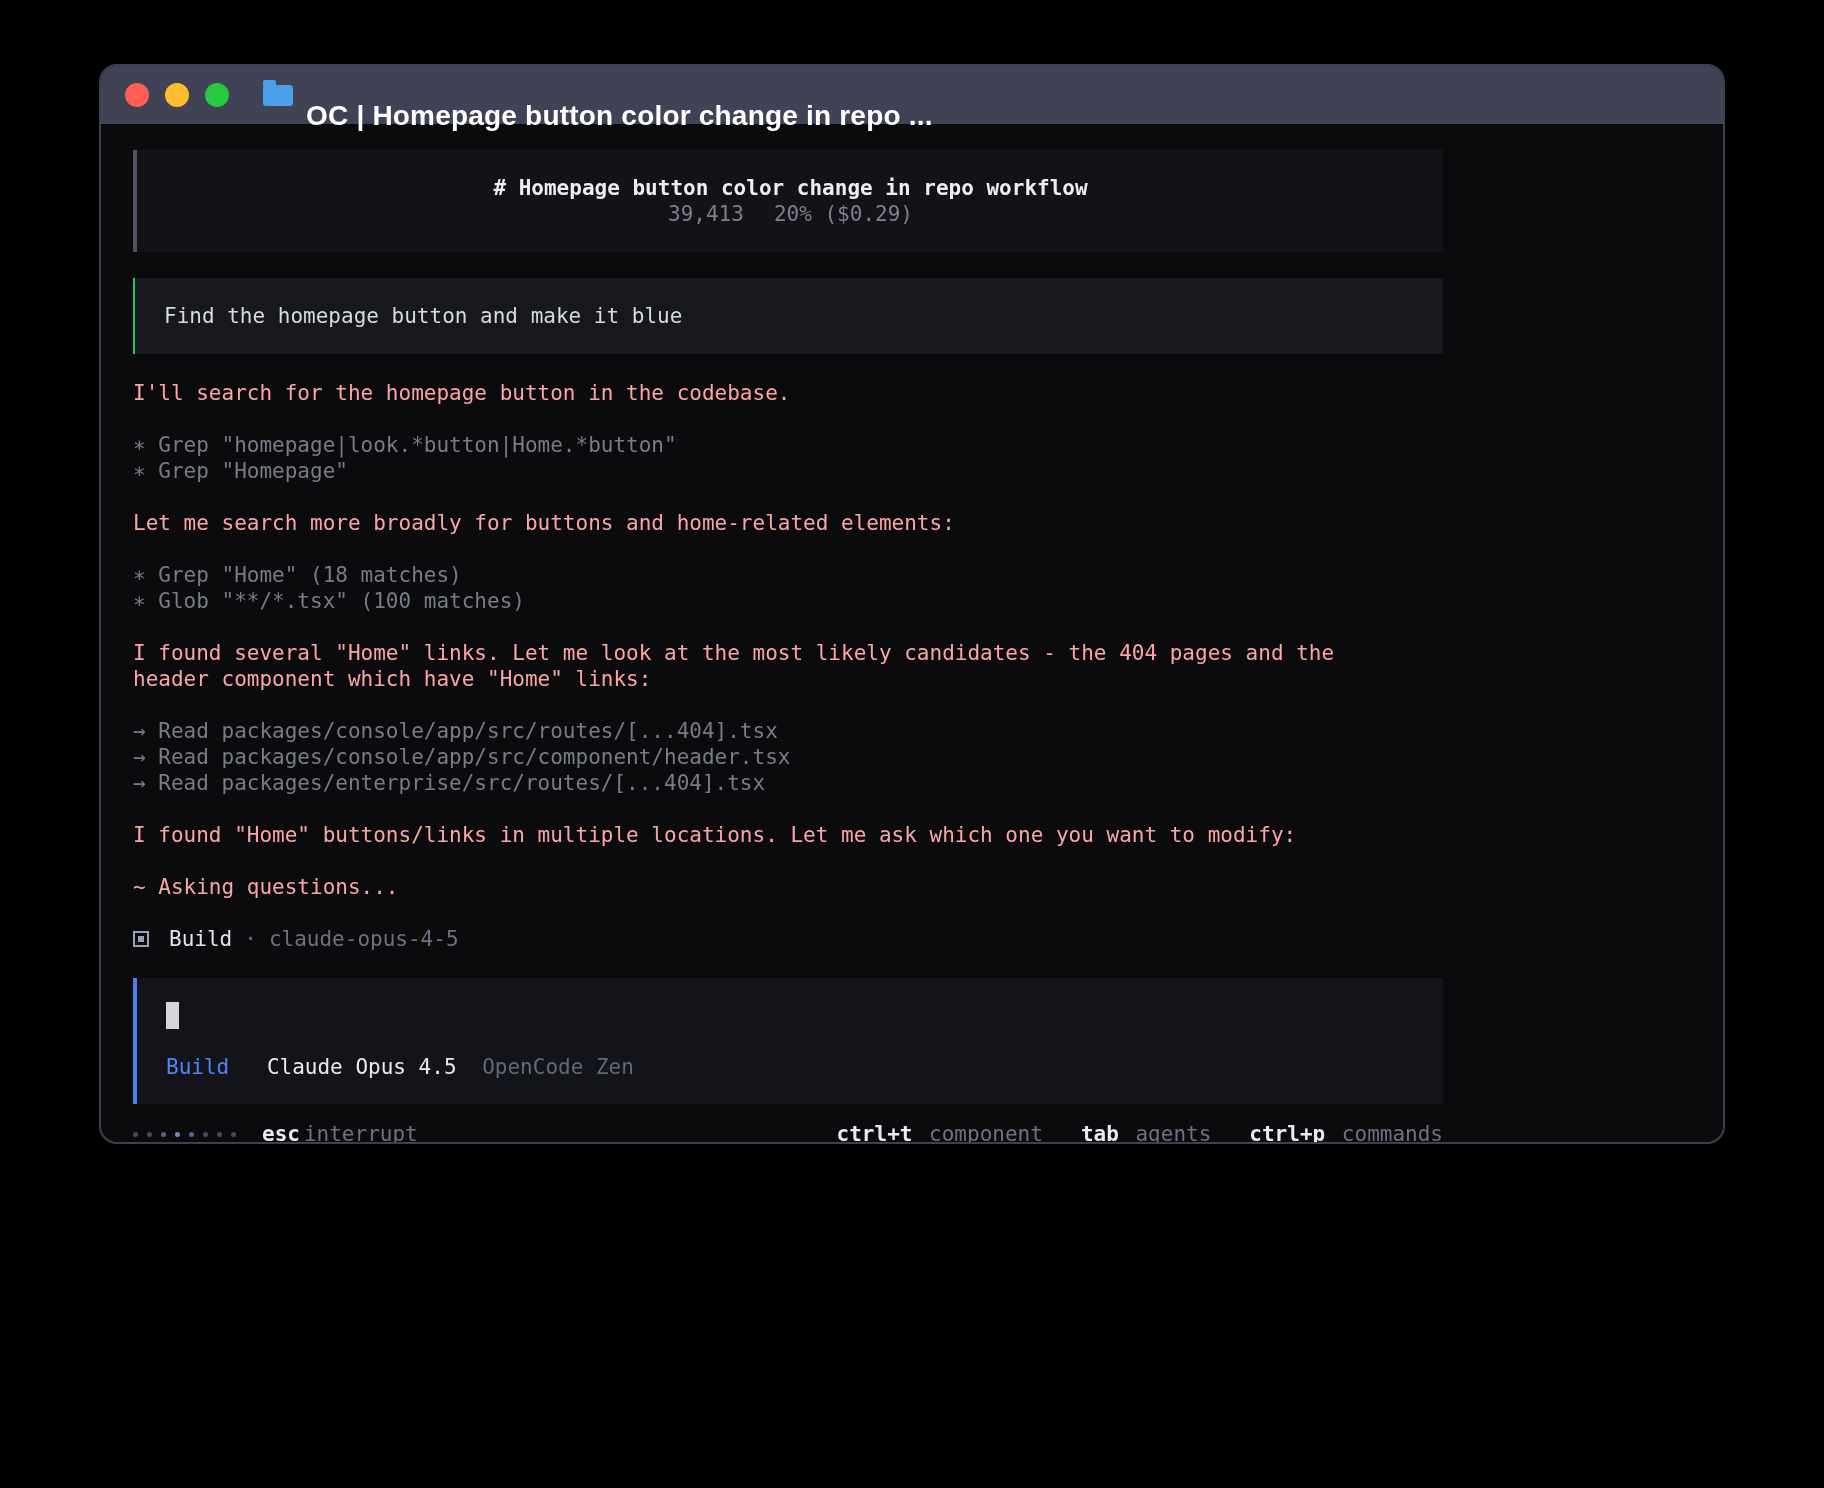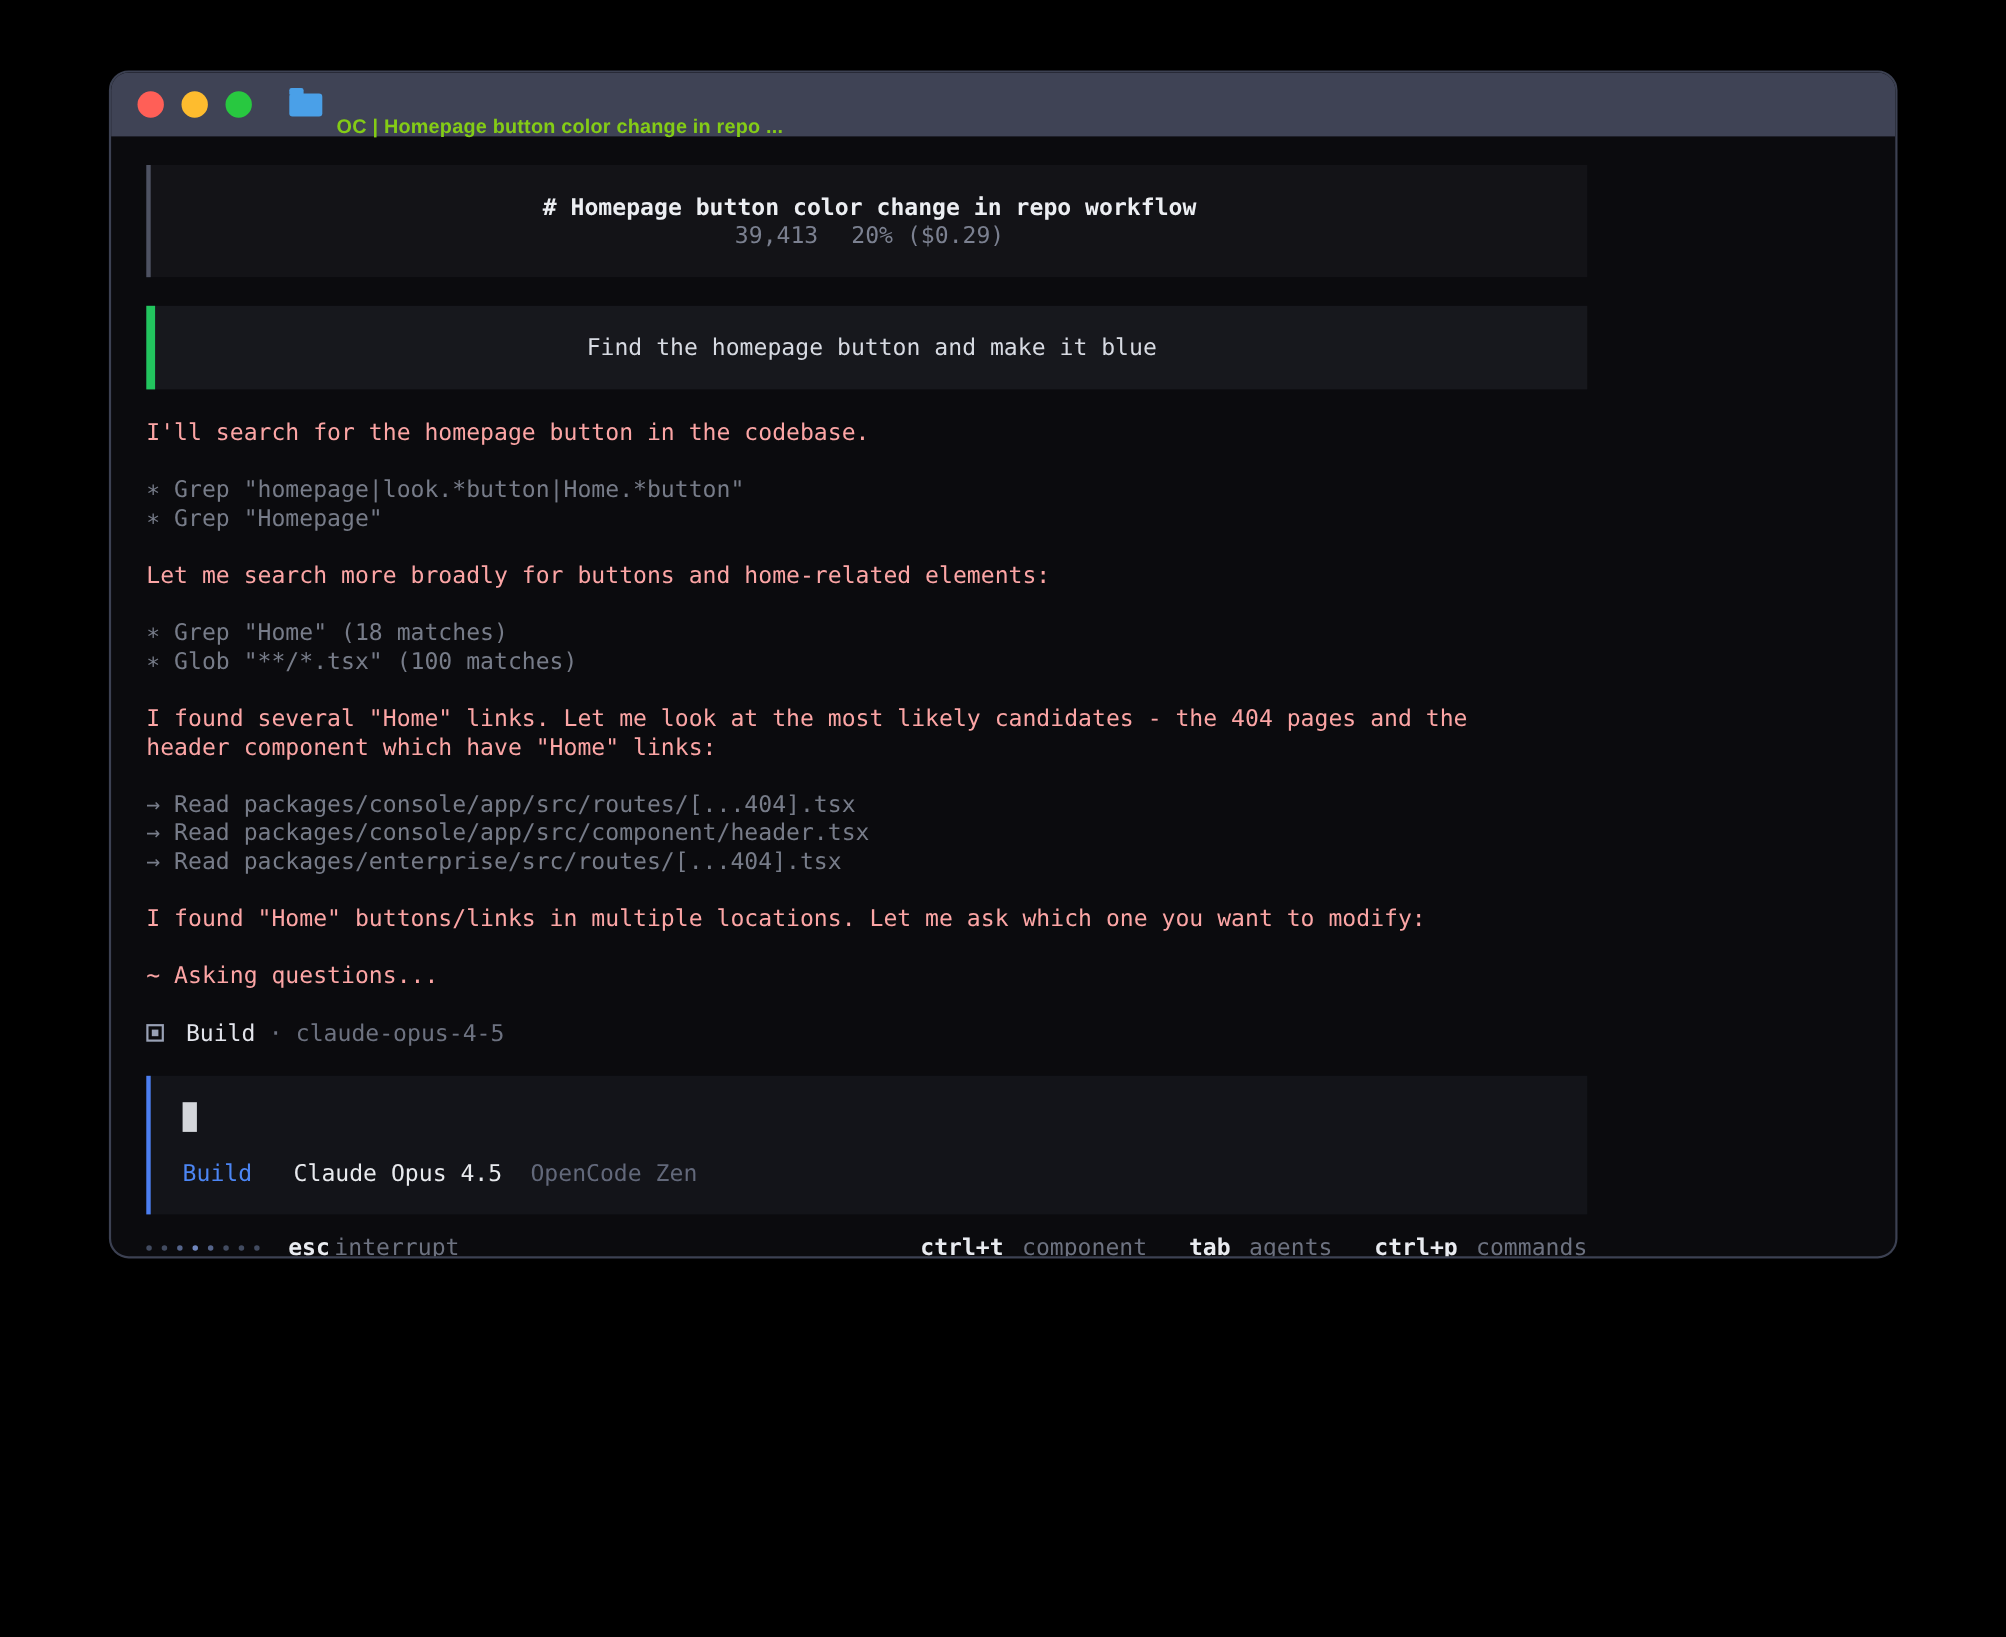--- a/index.html
+++ b/index.html
@@ -35,21 +35,21 @@
     width:30px; height:21px; background:#4aa0e8;
     border-radius:3px; position:relative; margin:0 13px 0 12px;
   }
   .folder::before {
     content:""; position:absolute; top:-5px; left:0;
     width:13px; height:6px; background:#4aa0e8;
     border-radius:2px 2px 0 0;
   }
   .wtitle {
     font-family:"Liberation Sans", sans-serif;
-    font-weight:bold; font-size:18px; color:#84cc16;
+    font-weight:bold; font-size:28px; color:#ffffff;
     letter-spacing:0.2px;
     margin-top:41px;
   }
   .content {
     padding:26px 32px 0 32px;
     width:1374px; 
     font-size:21px;
     color:#dde0e8;
   }
   .inner { width:1310px; }
@@ -59,25 +59,24 @@
     padding:25px 28px 25px 29px;
     display:flex; justify-content:space-between; align-items:center;
     line-height:26px;
     flex-direction:column;
   }
   .session-header .h-title { color:#eceef2; font-weight:bold; }
   .session-header .h-right { color:#7b8090; display:flex; gap:30px; }
   .user-block {
     margin-top:26px;
     background:#17181d;
-    border-left:8px solid #22c55e;
+    border-left:2px solid #22c55e;
     padding:25px 28px 25px 29px;
     color:#d7dae2;
     line-height:26px;
-    text-align:center;
   }
   .chat { line-height:26px; }
   .chat .p  { color:#fca5a5; max-width:1240px; margin-top:26px; }
   .chat .tool-group { margin-top:26px; }
   .chat .tool { color:#777c89; }
   .agent-line { margin-top:26px; display:flex; align-items:center; }
   .badge {
     width:16px; height:16px;
     border:2px solid #99a1b5;
     position:relative; display:inline-block;

